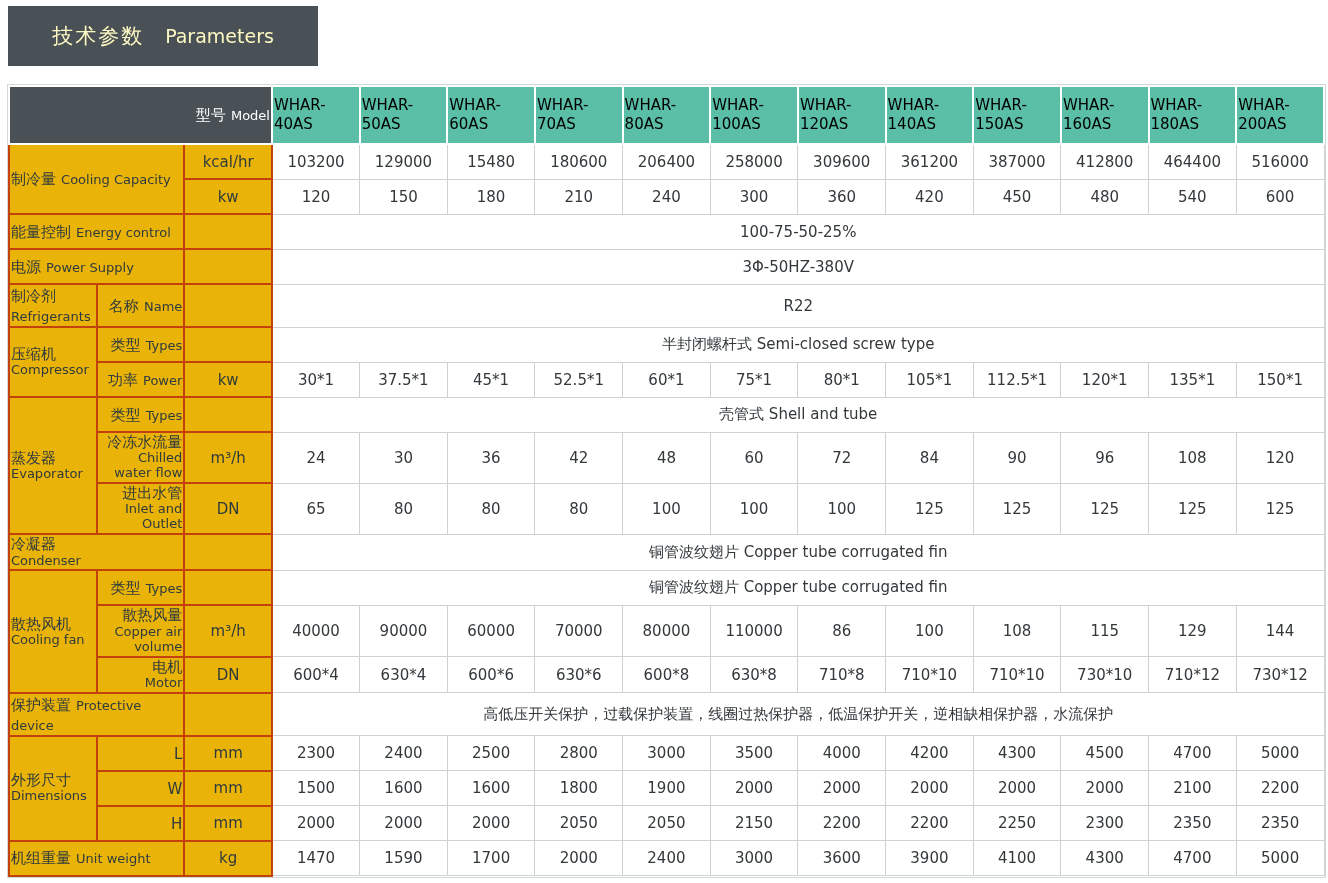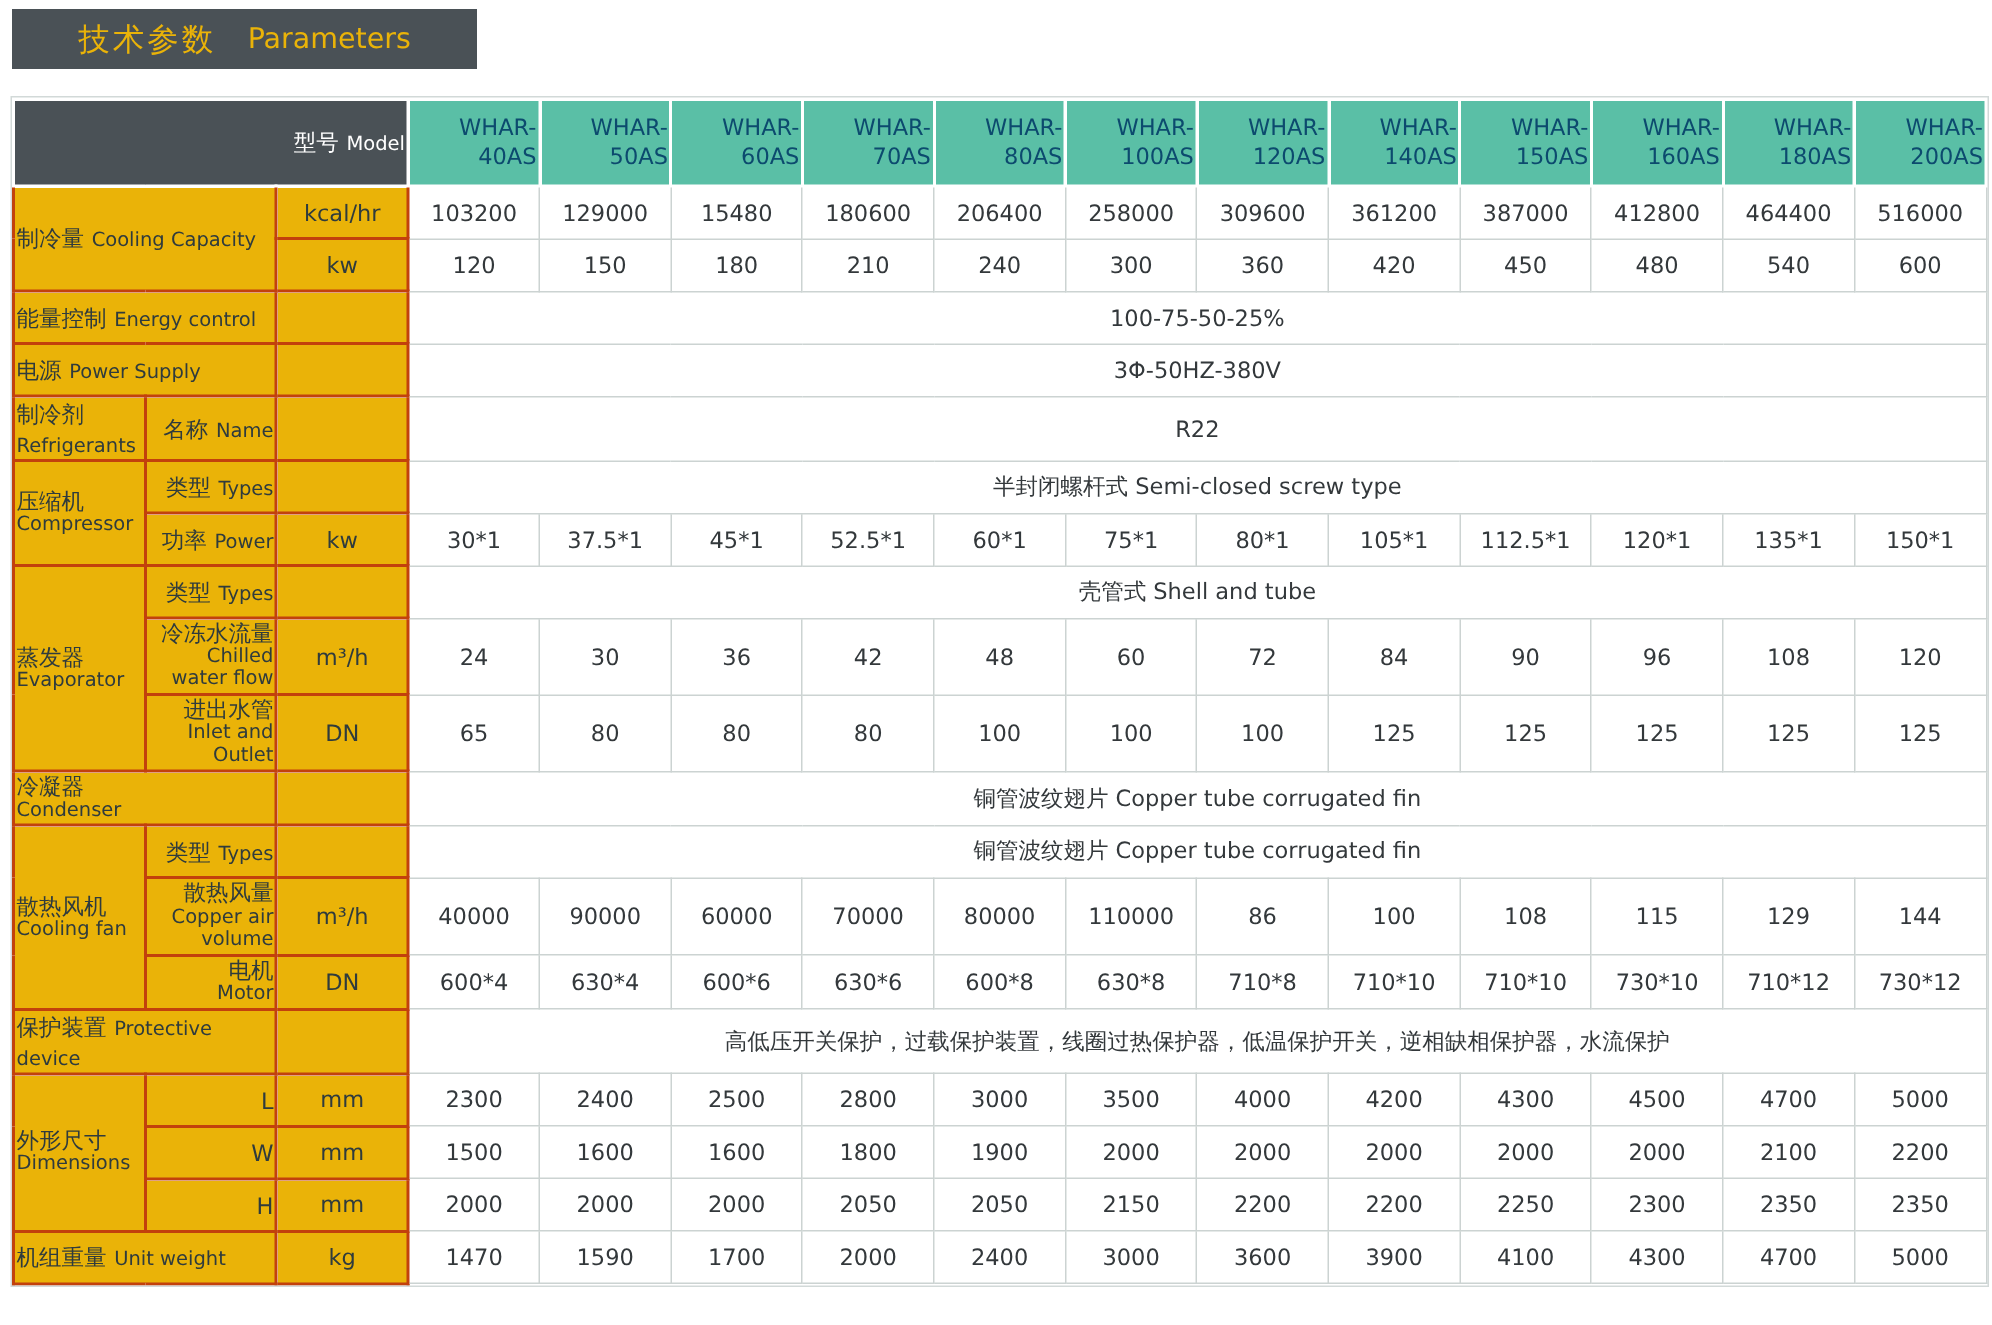--- a/index.html
+++ b/index.html
@@ -13,24 +13,24 @@
     box-sizing: border-box;
     padding: 6px 3px 0 8px;
     overflow: hidden;
   }
   
   .title-banner {
     display: inline-flex;
     align-items: center;
     justify-content: center;
     min-width: 310px;
-    height: 40px;
+    height: 60px;
     box-sizing: border-box;
     background: #4a5156;
-    color: #eab308;
+    color: #fef9c3;
     gap: 21px;
     margin-bottom: 19px;
     padding: 0 20px;
   }
   .title-banner .zh { font-size: 21px; letter-spacing: 2px; }
   .title-banner .en { font-size: 19px; }
 
   
   table.params {
     border-collapse: collapse;
@@ -51,25 +51,25 @@
     font-weight: normal;
     text-align: right;
     padding-left: 10px;
     border: 2px solid #ffffff;
   }
   th.model-th .zh { font-size: 15px; }
   th.model-th .en { font-size: 13px; }
 
   th.model-cell {
     background: #5abfa6;
-    color: #0c4a6e;
+    color: #000000;
     font-weight: normal;
     font-size: 15px;
     line-height: 1.25;
-    text-align: right;
+    text-align: left;
     border: 2px solid #ffffff;
   }
 
   td.label-cell, td.sub-cell, td.unit-cell {
     background: #eab308;
     color: #2f3b3d;
     border: 2px solid #c2410c;
   }
   td.label-cell { text-align: left; }
   td.sub-cell   { text-align: right; }

